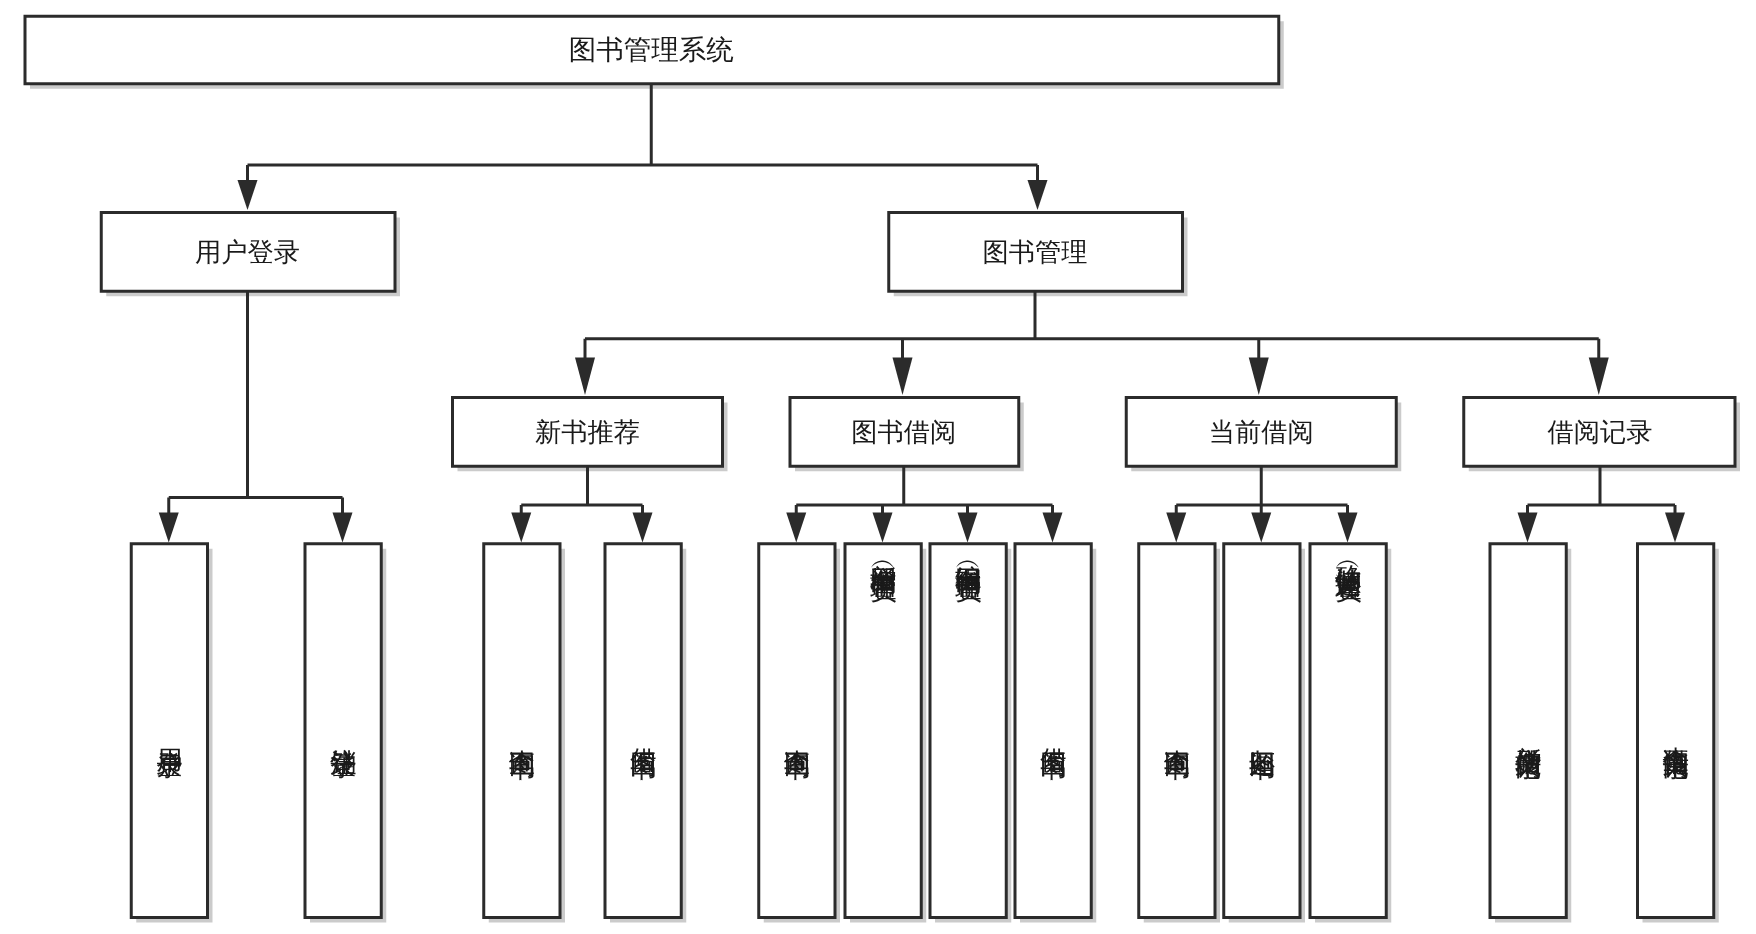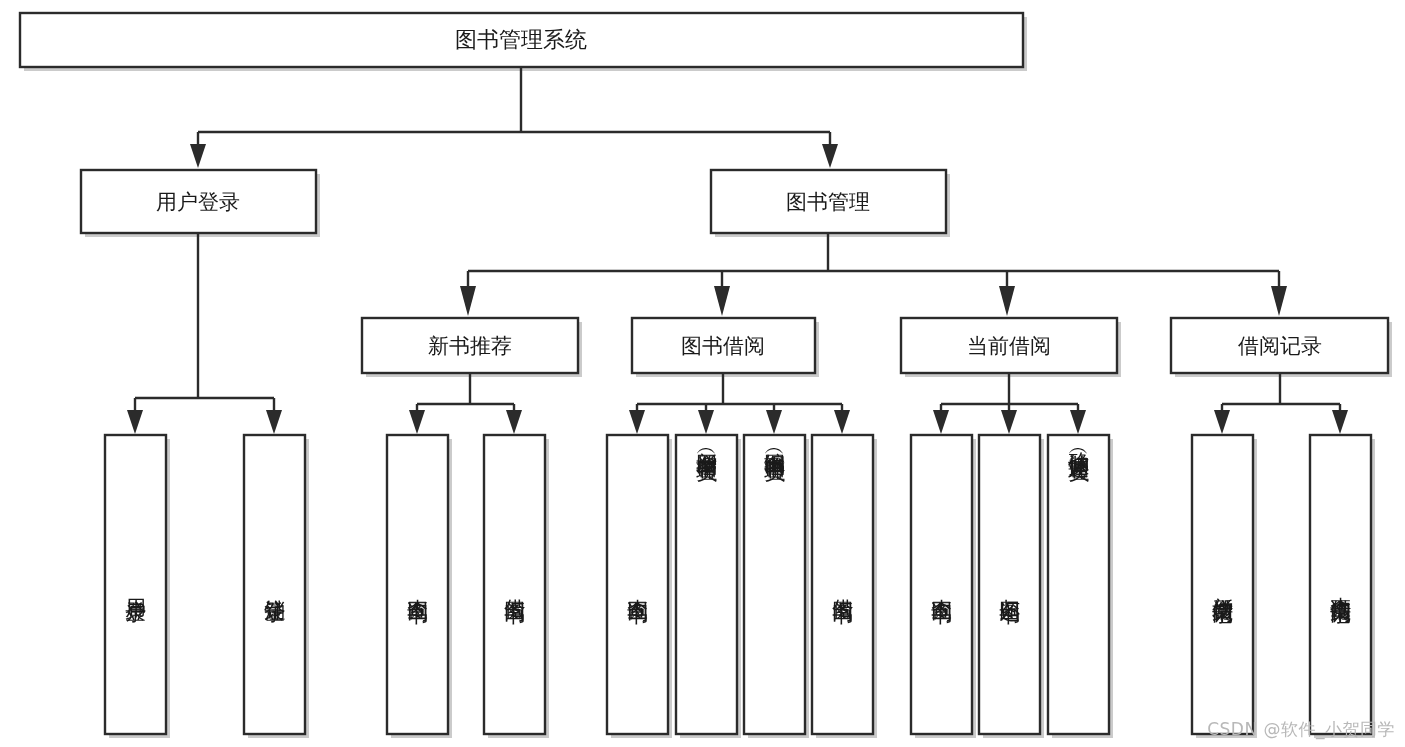--- a/index.html
+++ b/index.html
@@ -277,15 +277,14 @@
   <div class="leaf-label" style="left:744px; top:435px; width:61px; height:299px; display:flex; align-items:center; justify-content:flex-start;">编辑图书（管理员）</div>
   <div class="leaf-label" style="left:812px; top:435px; width:61px; height:299px; display:flex; align-items:center; justify-content:center;">借阅图书</div>
 
   <div class="leaf-label" style="left:911px; top:435px; width:61px; height:299px; display:flex; align-items:center; justify-content:center;">查询图书</div>
   <div class="leaf-label" style="left:979px; top:435px; width:61px; height:299px; display:flex; align-items:center; justify-content:center;">归还图书</div>
   <div class="leaf-label" style="left:1048px; top:435px; width:61px; height:299px; display:flex; align-items:center; justify-content:flex-start;">确认归还（管理员）</div>
 
   <div class="leaf-label" style="left:1192px; top:435px; width:61px; height:299px; display:flex; align-items:center; justify-content:center;">新增借阅记录</div>
   <div class="leaf-label" style="left:1310px; top:435px; width:61px; height:299px; display:flex; align-items:center; justify-content:center;">查询借阅记录</div>
 
-  <div class="watermark">CSDN @软件_小贺同学</div>
 
 </div>
 
 </body></html>

